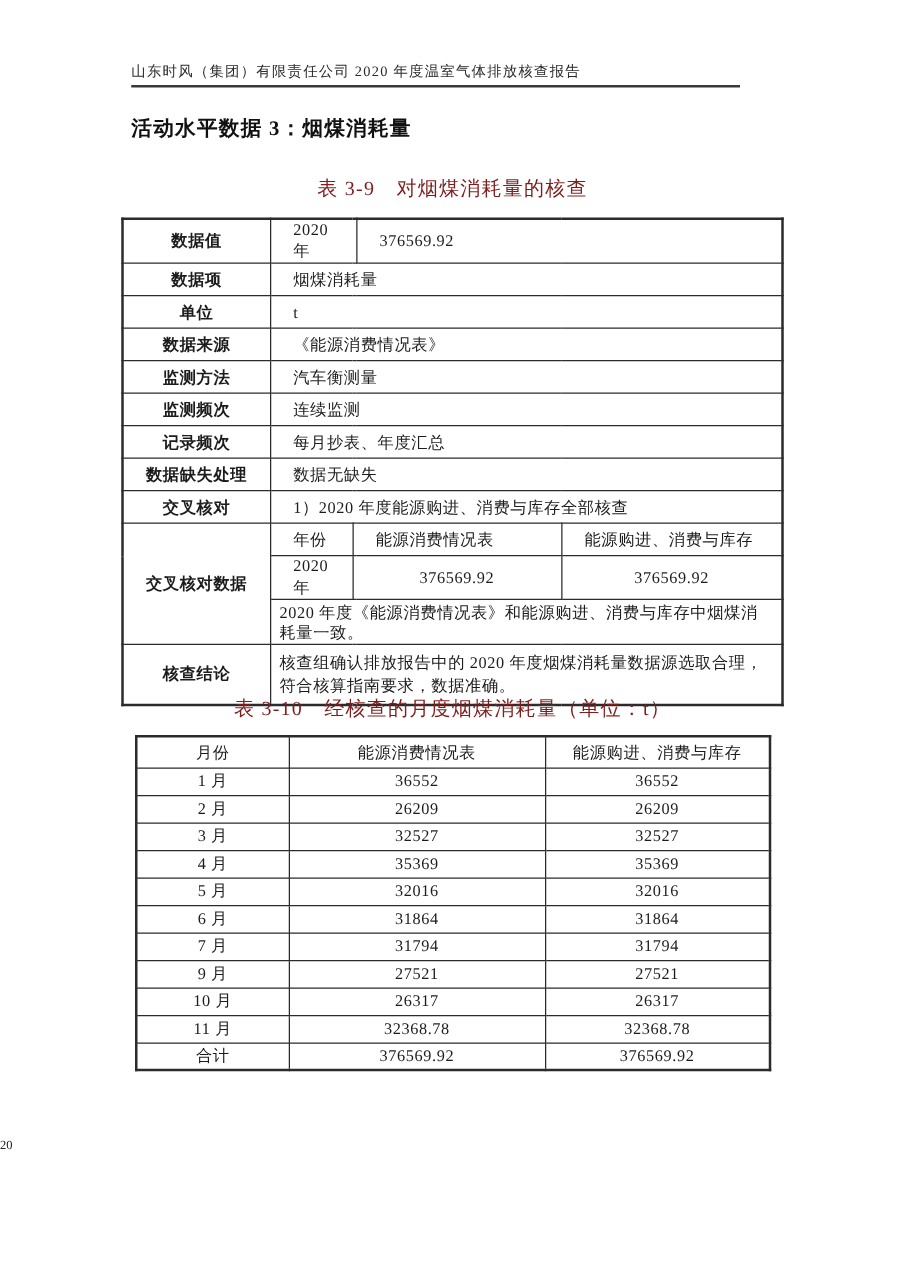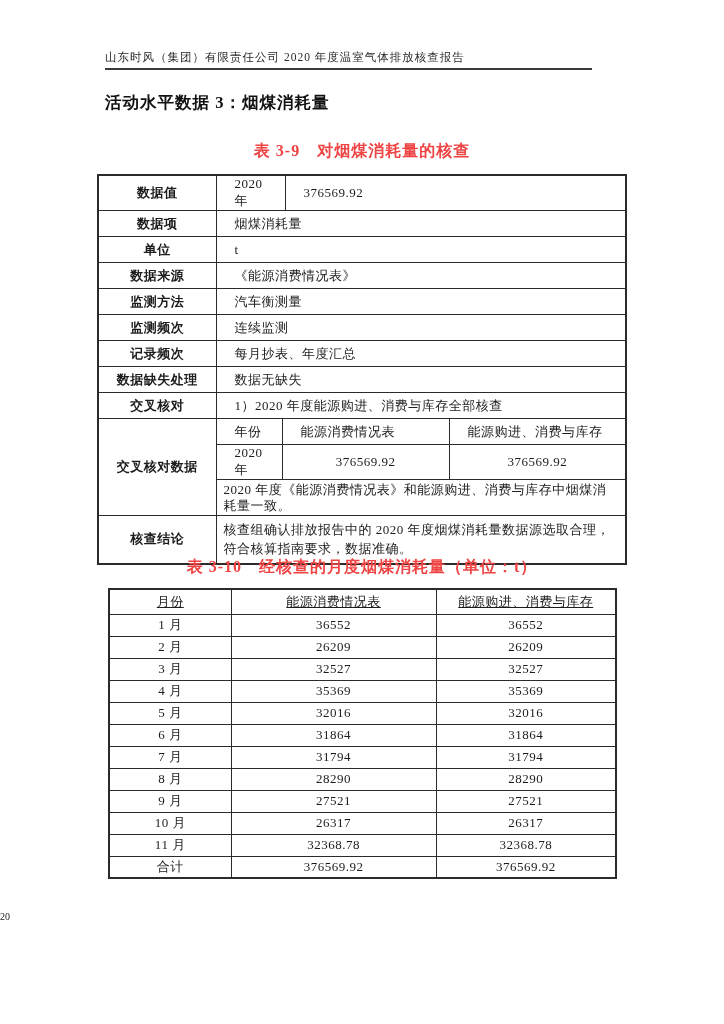--- a/index.html
+++ b/index.html
@@ -16,21 +16,21 @@
   .header-rule {
     position:absolute; left:105px; top:68px; width:487px; height:0;
     border-top:2px solid #3a3a3a;
   }
   .section-heading {
     position:absolute; left:105px; top:92px;
     font-size:16.5px; font-weight:bold; letter-spacing:1px; color:#111;
   }
   .caption {
     position:absolute; left:0; width:724px; text-align:center;
-    font-size:16px; font-weight:bold; letter-spacing:1px; color:#ef4444;
+    font-size:16px; font-weight:normal; letter-spacing:1px; color:#7f1d1d;
   }
   .cap1 { top:141px; }
   .cap2 { top:557px; }
 
   table { border-collapse:collapse; table-layout:fixed; }
   td, th { border:1px solid #2b2b2b; font-size:13px; letter-spacing:0.5px;
            vertical-align:middle; overflow:hidden; }
 
   
   .t1 { position:absolute; left:97px; top:174px; width:528px; border:2px solid #2b2b2b; }
@@ -41,21 +41,21 @@
   .t1 tr.r-nh { height:26px; }
   .t1 tr.r-nd { height:23px; }
   .t1 tr.r-note { height:31px; }
   .t1 tr.r-concl { height:48px; }
   .t1 td.wrap { line-height:15.5px; padding:2px 7px; }
   .t1 td.concl { line-height:19px; padding:4px 7px; }
 
   
   .t2 { position:absolute; left:108px; top:588px; width:507px; border:2px solid #2b2b2b; }
   .t2 td { text-align:center; padding:0 2px; }
-  .t2 tr.hdr { height:25px;text-decoration:underline; }
+  .t2 tr.hdr { height:25px; }
   .t2 tr.row { height:22px; }
 
   .page-number {
     position:absolute; left:0; top:911px; width:724px; text-align:left;
     font-size:10px; color:#222;
   }
 </style>
 </head>
 <body>
 
@@ -178,25 +178,20 @@
       <td>6 月</td>
       <td>31864</td>
       <td>31864</td>
     </tr>
     <tr class="row">
       <td>7 月</td>
       <td>31794</td>
       <td>31794</td>
     </tr>
     <tr class="row">
-      <td>8 月</td>
-      <td>28290</td>
-      <td>28290</td>
-    </tr>
-    <tr class="row">
       <td>9 月</td>
       <td>27521</td>
       <td>27521</td>
     </tr>
     <tr class="row">
       <td>10 月</td>
       <td>26317</td>
       <td>26317</td>
     </tr>
     <tr class="row">

